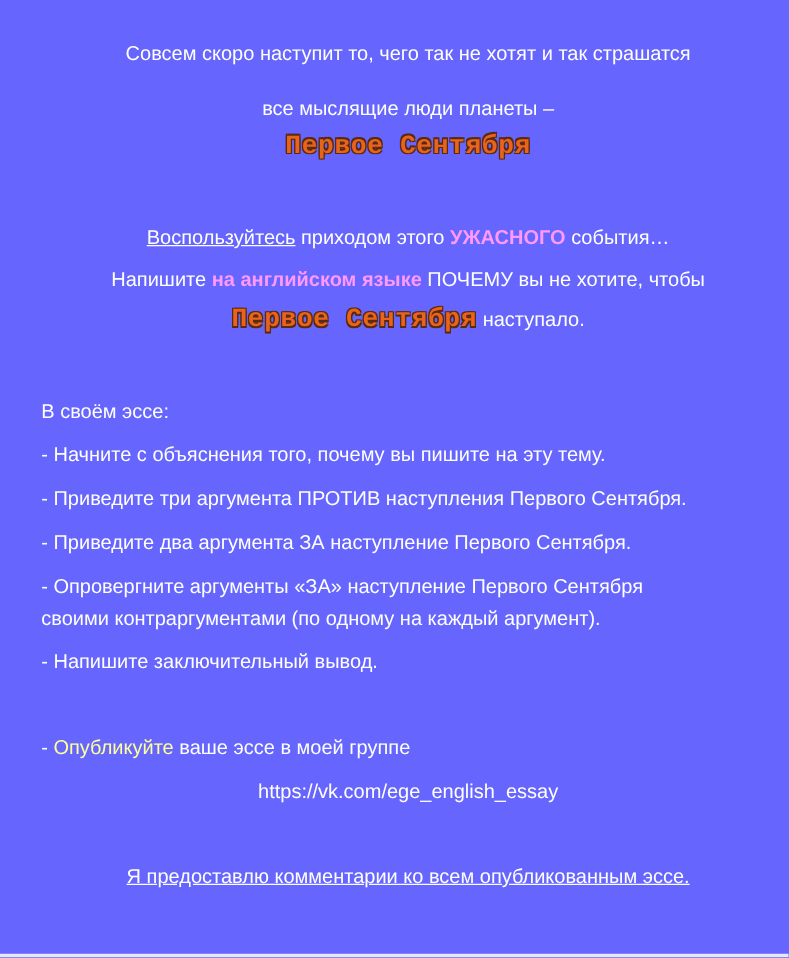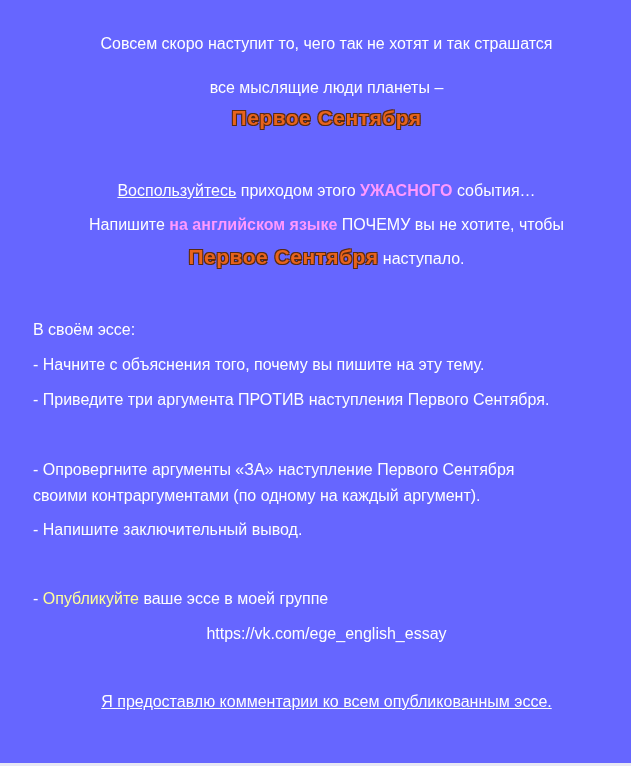--- a/index.html
+++ b/index.html
@@ -18,20 +18,21 @@
     position: absolute; left: 0; top: 763px; width: 631px; height: 3px;
     background: #e8e8f4;
   }
   .line { position: absolute; left: 0; width: 631px; font-size: 16px; line-height: 20px; white-space: nowrap; }
   .center { text-align: center; margin-left: 11px; }
   .left { left: 33px; width: auto; }
   .accent-title {
     font-weight: bold; font-size: 21px; letter-spacing: 0.5px;
     color: #e8631c;
     text-shadow: -1px -1px 0 #5a2a10, 1px -1px 0 #5a2a10, -1px 1px 0 #5a2a10, 1px 1px 0 #5a2a10;
+    font-family: Liberation Mono, monospace;
   }
   .pink { color: #ff99ff; font-weight: bold; }
   .yellow { color: #ffff99; }
   .u { text-decoration: underline; }
 </style>
 </head>
 <body>
 
 <div class="page">
 
@@ -47,20 +48,21 @@
   <div class="line center" style="top:215px;">
     <span>Напишите </span><span class="pink">на английском языке</span><span> ПОЧЕМУ вы не хотите, чтобы</span>
   </div>
   <div class="line center" style="top:243px; line-height:28px;">
     <span class="accent-title">Первое Сентября</span><span> наступало.</span>
   </div>
 
   <div class="line left" style="top:320px;">В своём эссе:</div>
   <div class="line left" style="top:355px;">- Начните с объяснения того, почему вы пишите на эту тему.</div>
   <div class="line left" style="top:390px;">- Приведите три аргумента ПРОТИВ наступления Первого Сентября.</div>
+  <div class="line left" style="top:425px;">- Приведите два аргумента ЗА наступление Первого Сентября.</div>
   <div class="line left" style="top:460px;">- Опровергните аргументы «ЗА» наступление Первого Сентября</div>
   <div class="line left" style="top:486px;">своими контраргументами (по одному на каждый аргумент).</div>
   <div class="line left" style="top:520px;">- Напишите заключительный вывод.</div>
 
   <div class="line left" style="top:589px;">
     <span>- </span><span class="yellow">Опубликуйте</span><span> ваше эссе в моей группе</span>
   </div>
   <div class="line center" style="top:624px;text-align:center;">https://vk.com/ege_english_essay</div>
 
   <div class="line center" style="top:692px;">

